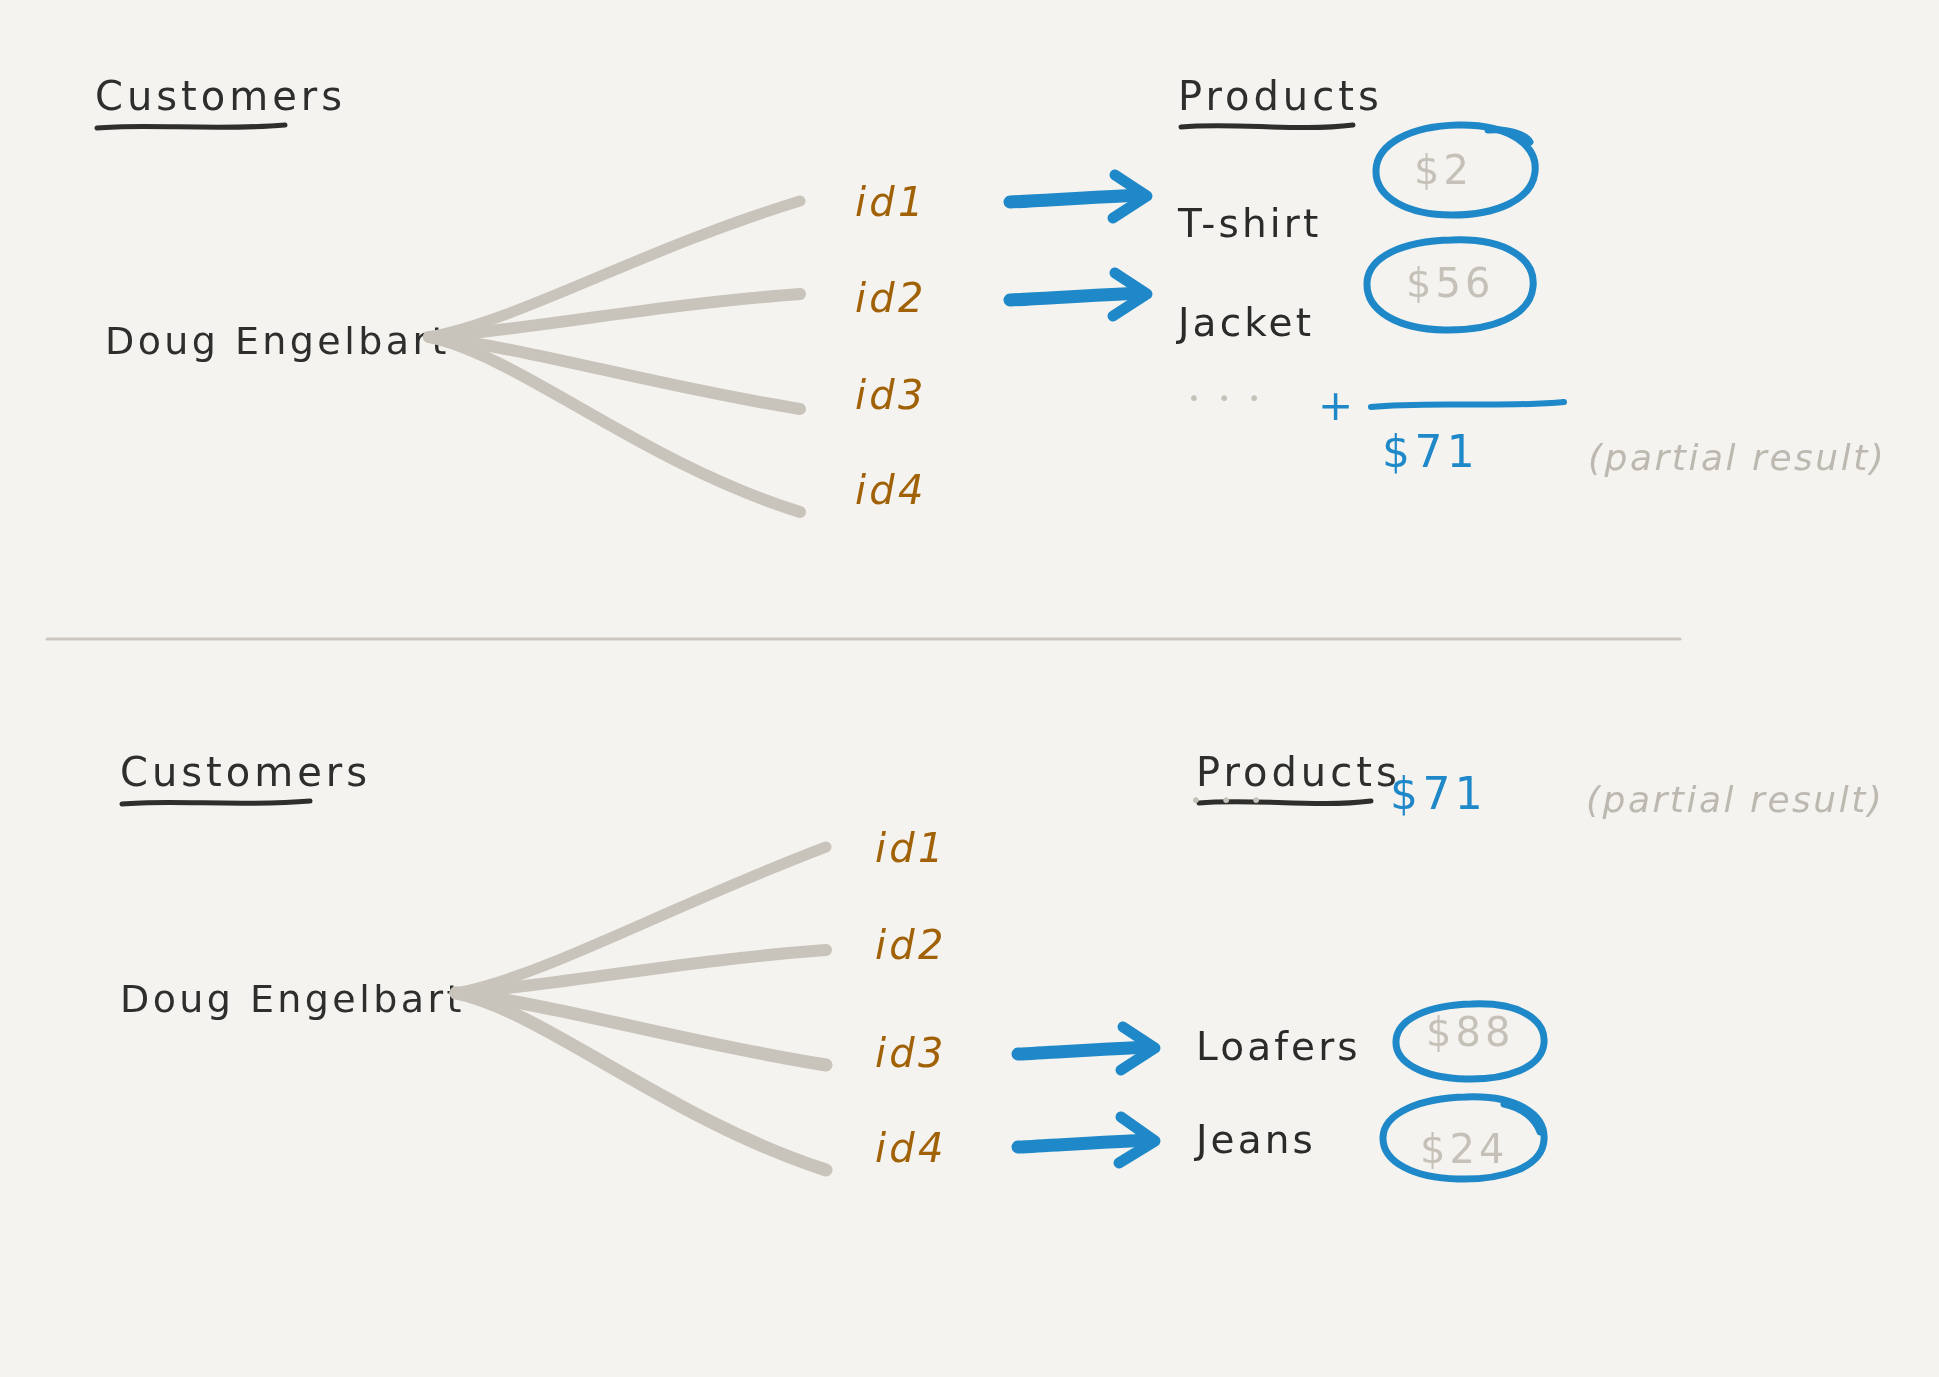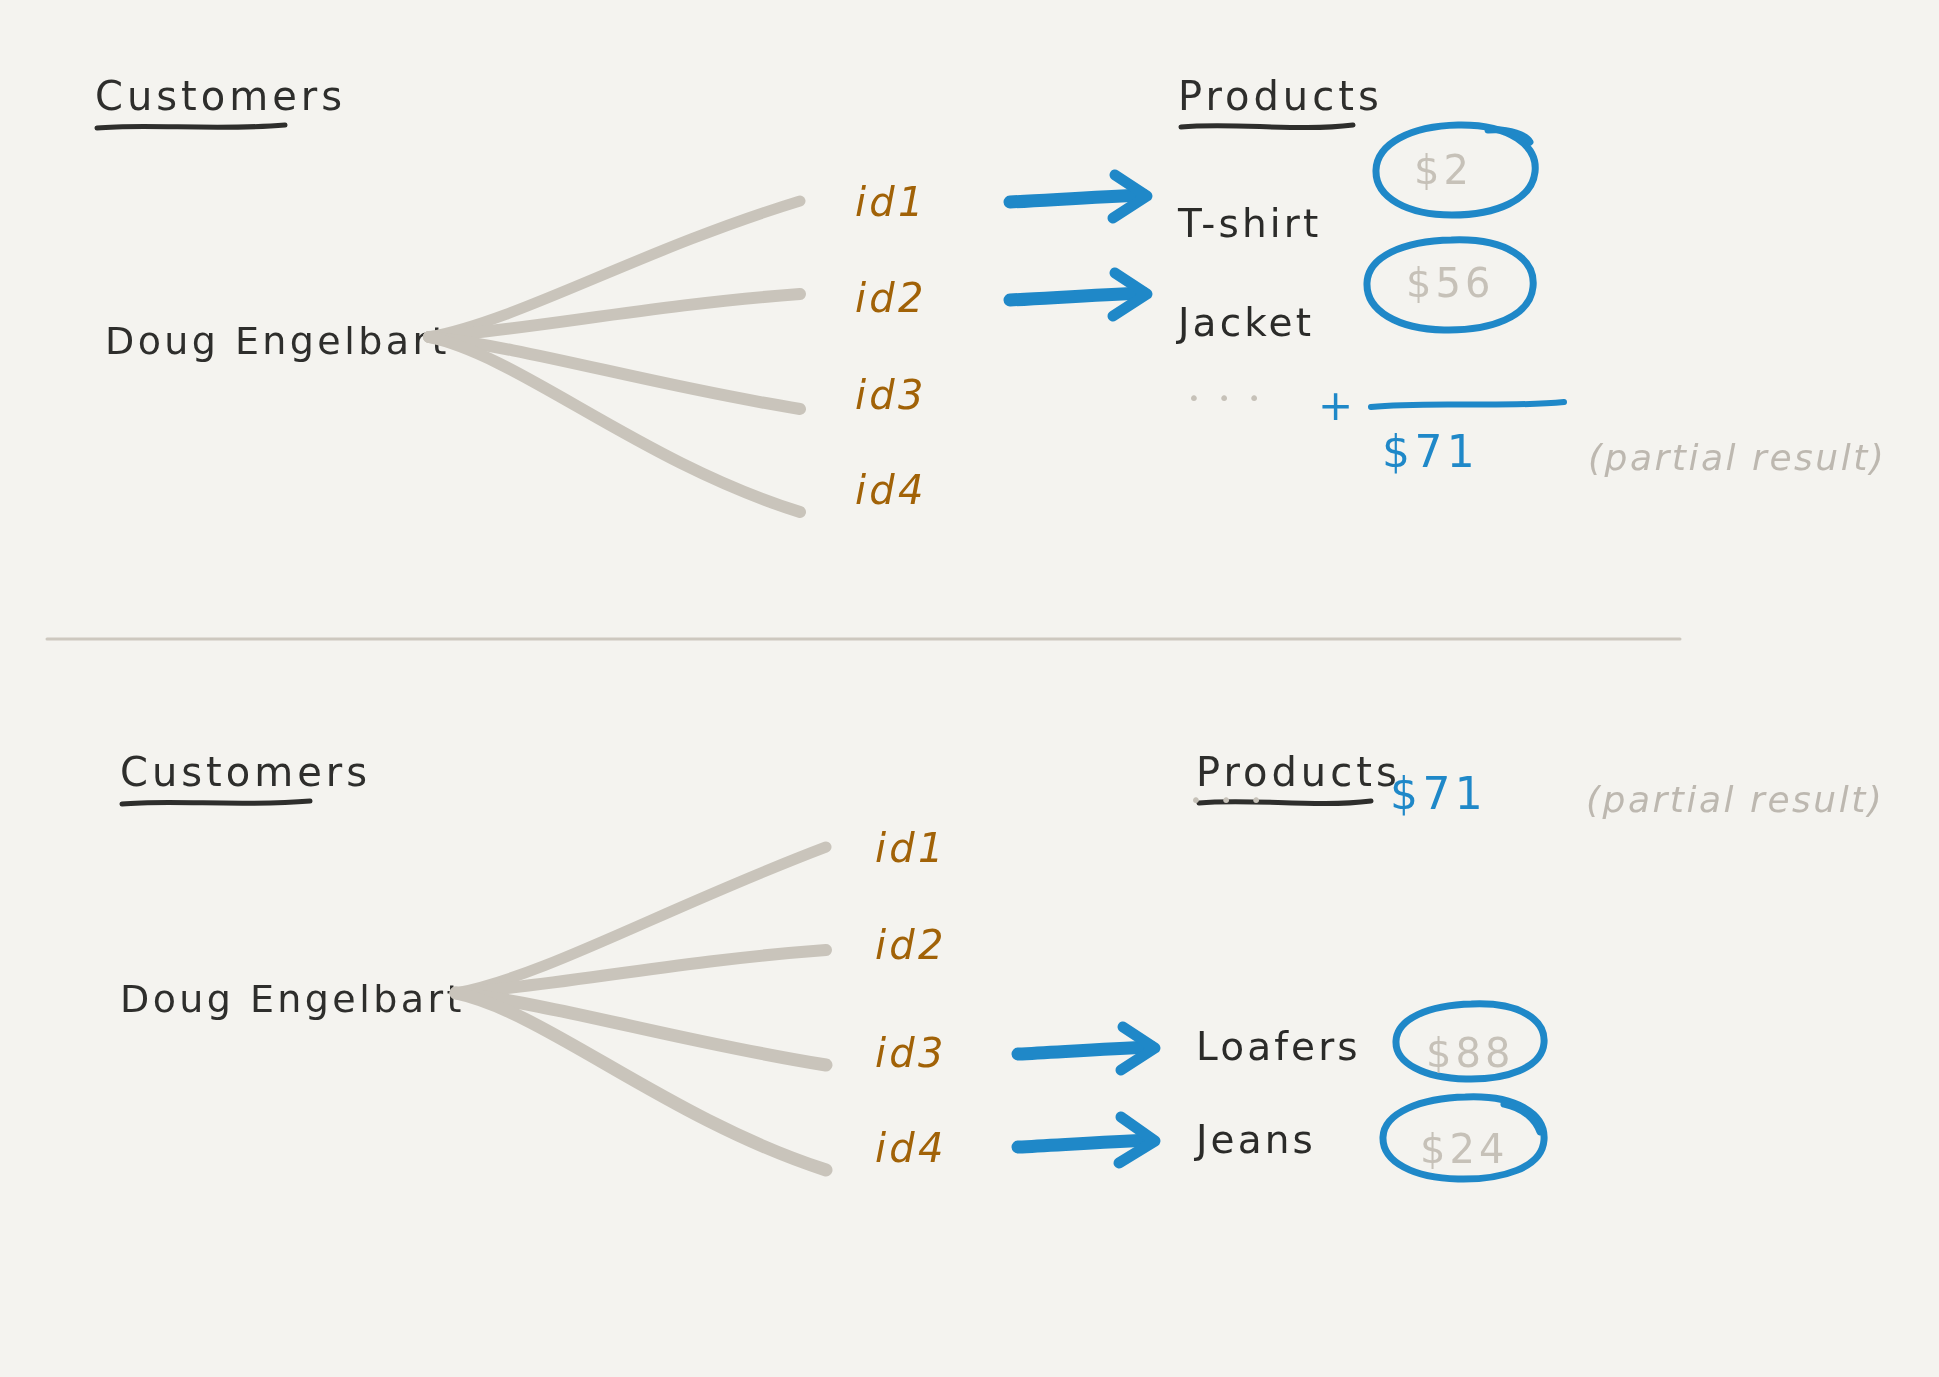--- a/index.html
+++ b/index.html
@@ -238,21 +238,21 @@
     <div class="abs hand product-name" style="left:1196px;top:460px;">Jeans</div>
 
     <div class="abs hand dots" style="left:1190px;top:130px;font-size:20px;">• • •</div>
     <div class="abs hand sum-blue" style="left:1390px;top:112px;">$71</div>
     <div class="abs hand note-gray" style="left:1586px;top:122px;">(partial result)</div>
 
     <div class="abs" style="left:1388px;top:340px;">
       <svg class="abs" style="left:0;top:0;" width="164" height="84" viewBox="0 0 164 84">
         <path class="circle-stroke" stroke-width="6" d="M84 4 C 132 2, 158 20, 156 43 C 154 68, 118 80, 78 79 C 36 78, 7 63, 8 41 C 9 19, 40 5, 84 4"></path>
       </svg>
-      <div class="abs hand price-gray" style="left:38px;top:33px;">$88</div>
+      <div class="abs hand price-gray" style="left:38px;top:12px;">$88</div>
     </div>
 
     <div class="abs" style="left:1376px;top:432px;">
       <svg class="abs" style="left:0;top:0;" width="176" height="92" viewBox="0 0 176 92">
         <path class="circle-stroke" d="M90 5 C 140 3, 170 22, 168 48 C 166 76, 126 88, 82 87 C 38 86, 6 70, 7 45 C 8 21, 44 6, 90 5"></path>
         <path class="circle-stroke" stroke-width="6" d="M128 12 C 148 16, 160 28, 164 40"></path>
       </svg>
       <div class="abs hand price-gray" style="left:44px;top:37px;">$24</div>
     </div>
 

